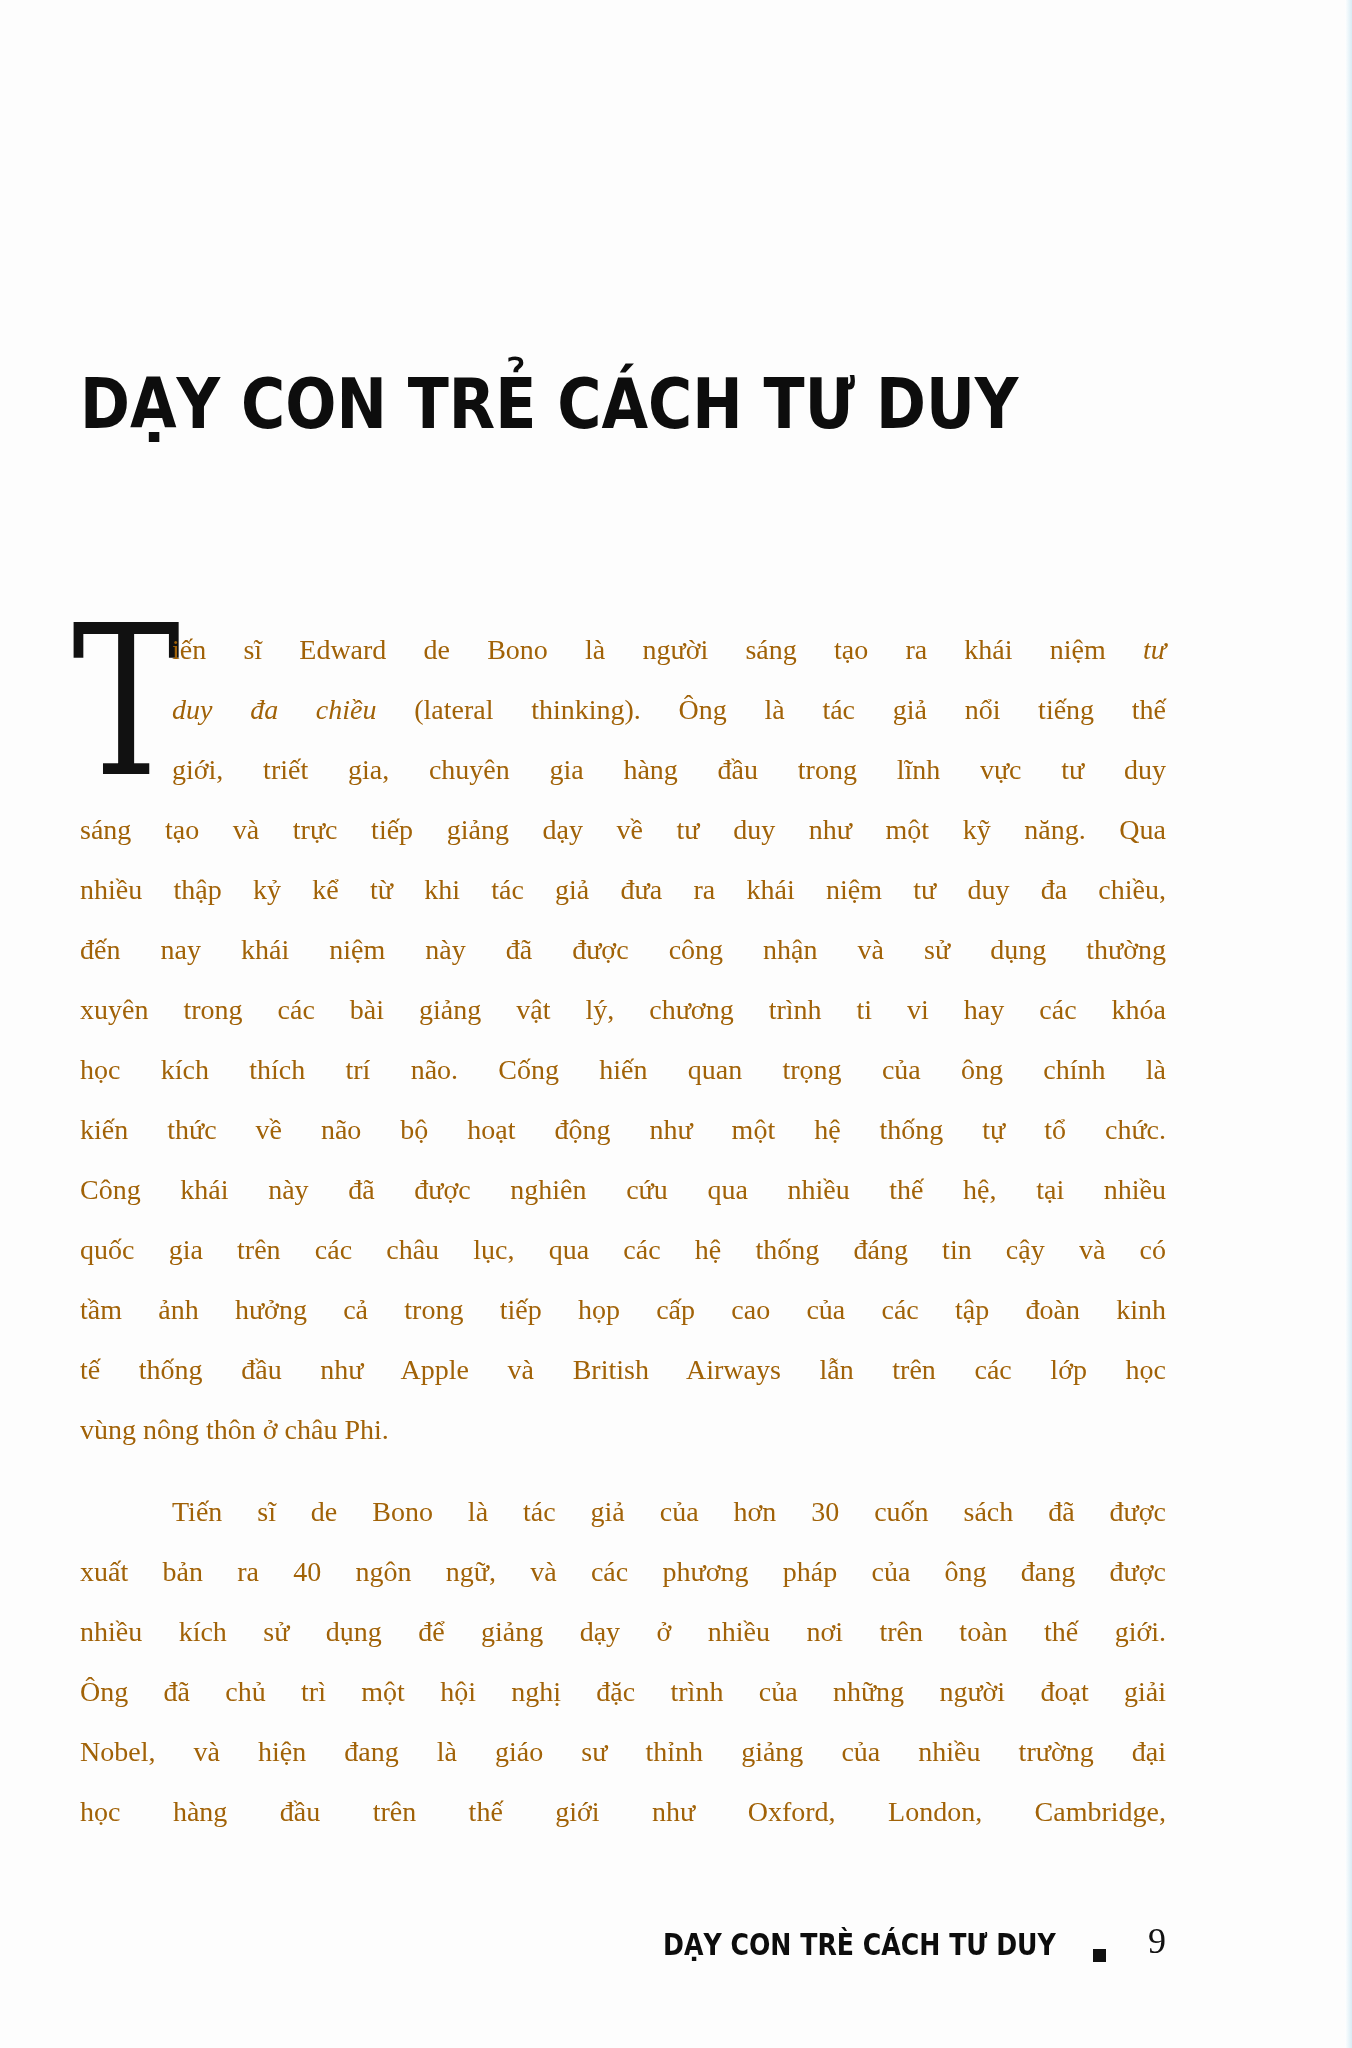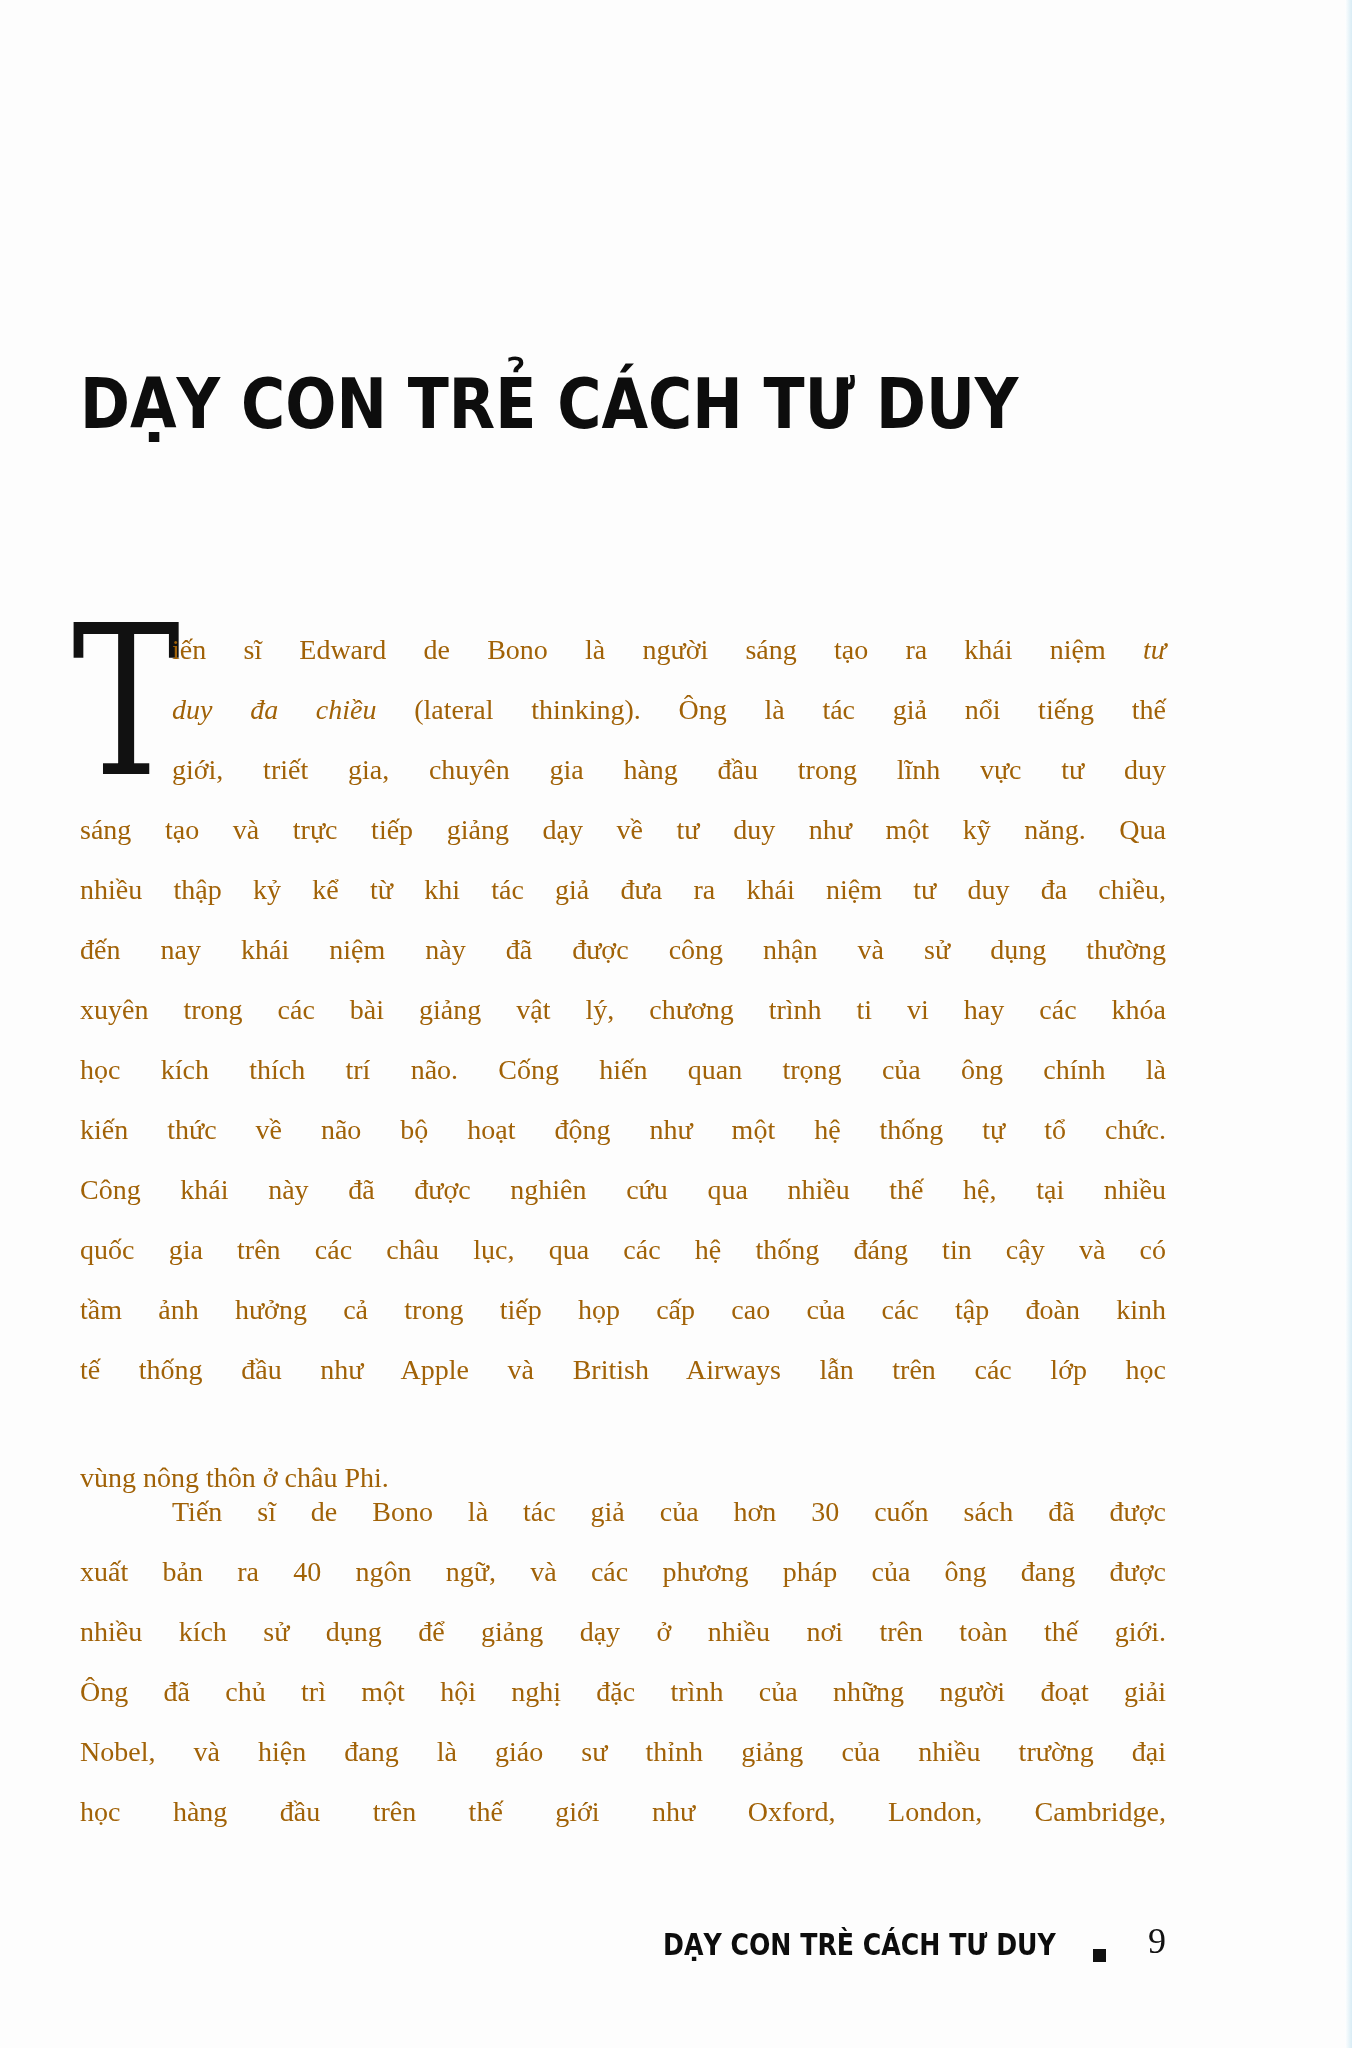--- a/index.html
+++ b/index.html
@@ -23,21 +23,21 @@
     font-family: "DejaVu Serif", serif; font-weight: normal;
     font-size: 208px; line-height: 208px; color: #111;
     transform: scaleX(0.78); transform-origin: left top;
   }
   .line {
     position: absolute; left: 80px; width: 1086px; height: 60px;
     font-family: "Liberation Serif", serif; font-size: 28px; line-height: 60px;
     color: #a16207; white-space: nowrap; text-align: justify;
     text-align-last: justify;
   }
-  .line.last { text-align-last: left; margin-top: 48px; }
+  .line.last { text-align-last: left; }
   .line.cap { left: 172px; width: 994px; }
   .line.indent { left: 172px; width: 994px; }
   .line em { font-style: italic; }
   .footer {
     position: absolute; left: 663px; top: 1918px; height: 44px;
     display: flex; align-items: flex-end; white-space: nowrap;
   }
   .footer-title {
     font-family: "DejaVu Sans", sans-serif; font-weight: bold; font-size: 30px;
     color: #0d0d0d; transform: scaleX(0.84); transform-origin: left center;

